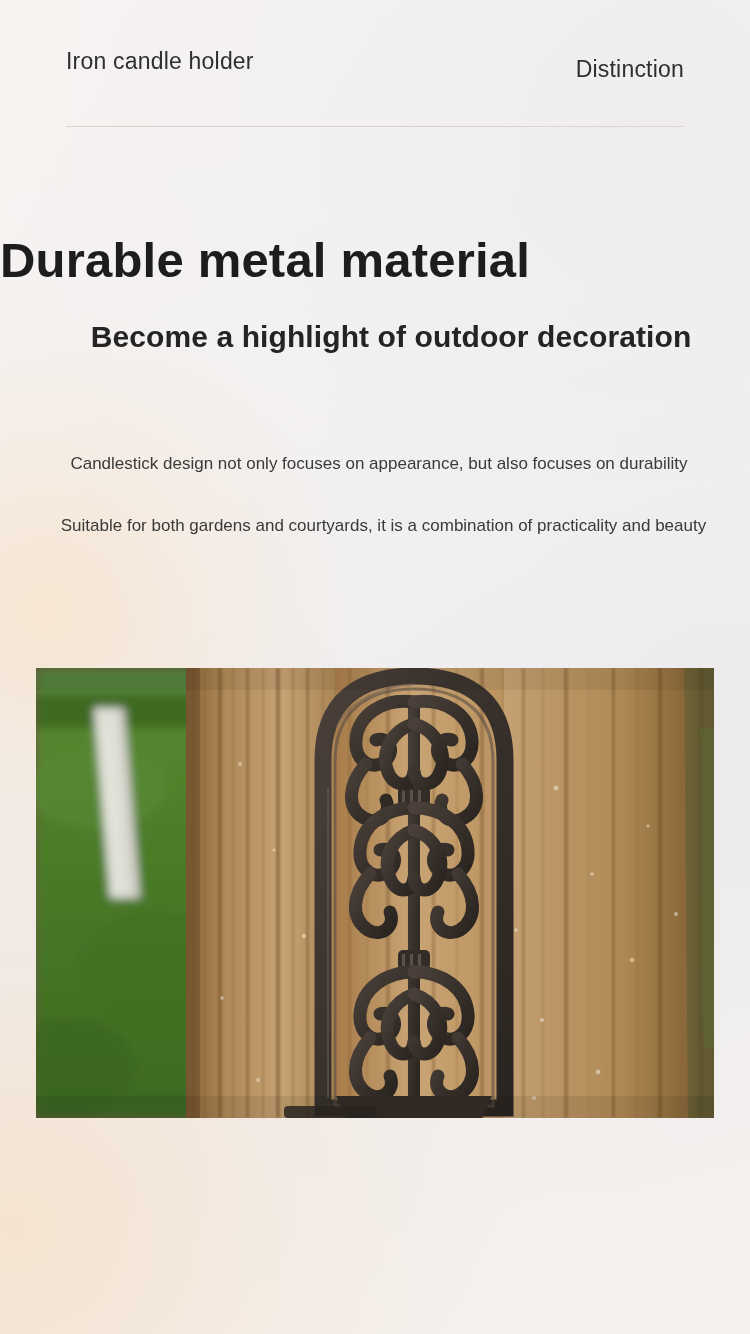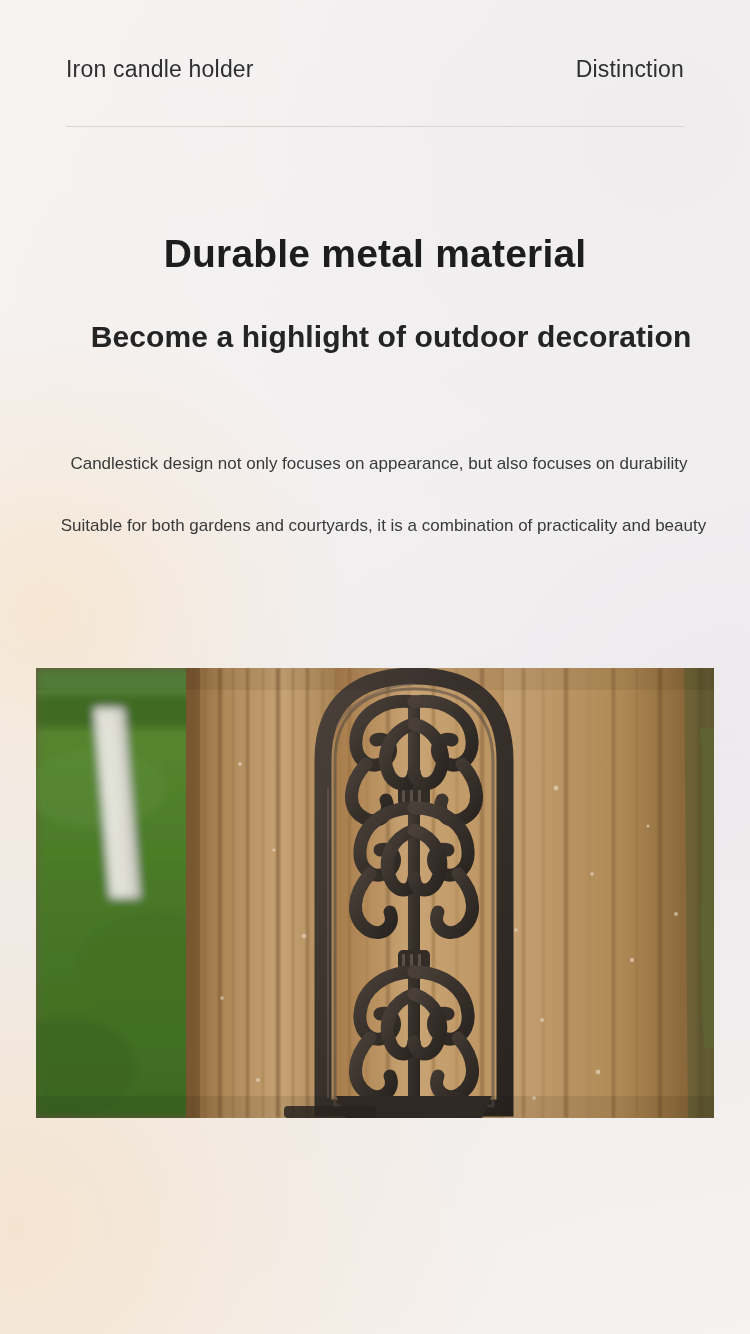--- a/index.html
+++ b/index.html
@@ -26,21 +26,21 @@
       radial-gradient(circle at 97% 55%, rgba(235,233,236,0.9) 0%, rgba(238,236,239,0.35) 25%, rgba(238,236,239,0) 48%),
       linear-gradient(160deg, #f7f4f2 0%, #f4f1f0 35%, #efedee 60%, #f2efee 80%, #f6f2ef 100%);
   }
 
   .header {
     position: absolute;
     top: 48px;
     left: 66px;
     width: 618px;
     display: flex;
-    align-items: flex-end;
+    align-items: flex-start;
     justify-content: space-between;
   }
   .header-left {
     font-size: 23px;
     color: #2f2f2f;
     letter-spacing: 0.2px;
   }
   .header-right {
     font-size: 23px;
     color: #2f2f2f;
@@ -55,22 +55,22 @@
     width: 618px;
     height: 1px;
     background: #d8d4d2;
   }
 
   .title {
     position: absolute;
     top: 232px;
     left: 0;
     width: 750px;
-    text-align: center;
-    font-size: 39px;
+    text-align: left;
+    font-size: 49px;
     font-weight: bold;
     color: #1d1d1d;
     letter-spacing: 0.2px;
   }
 
   .subtitle {
     position: absolute;
     top: 320px;
     left: 16px;
     width: 750px;

